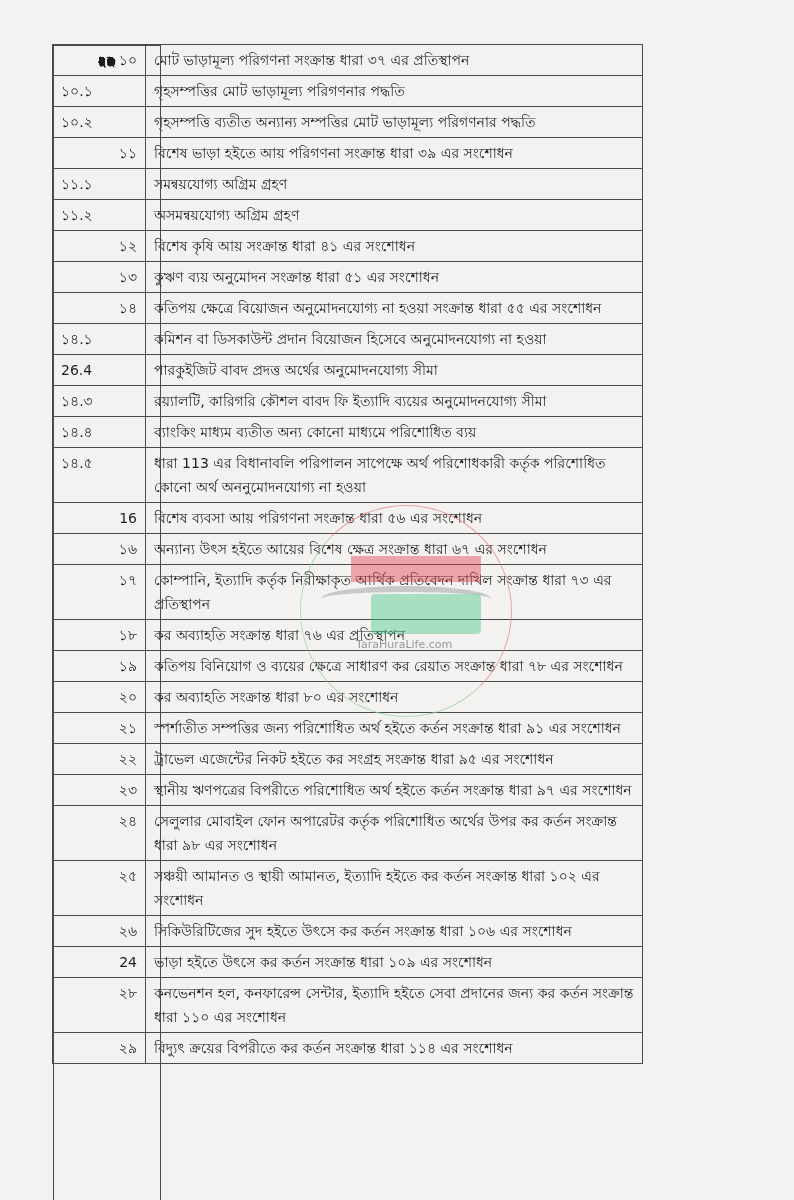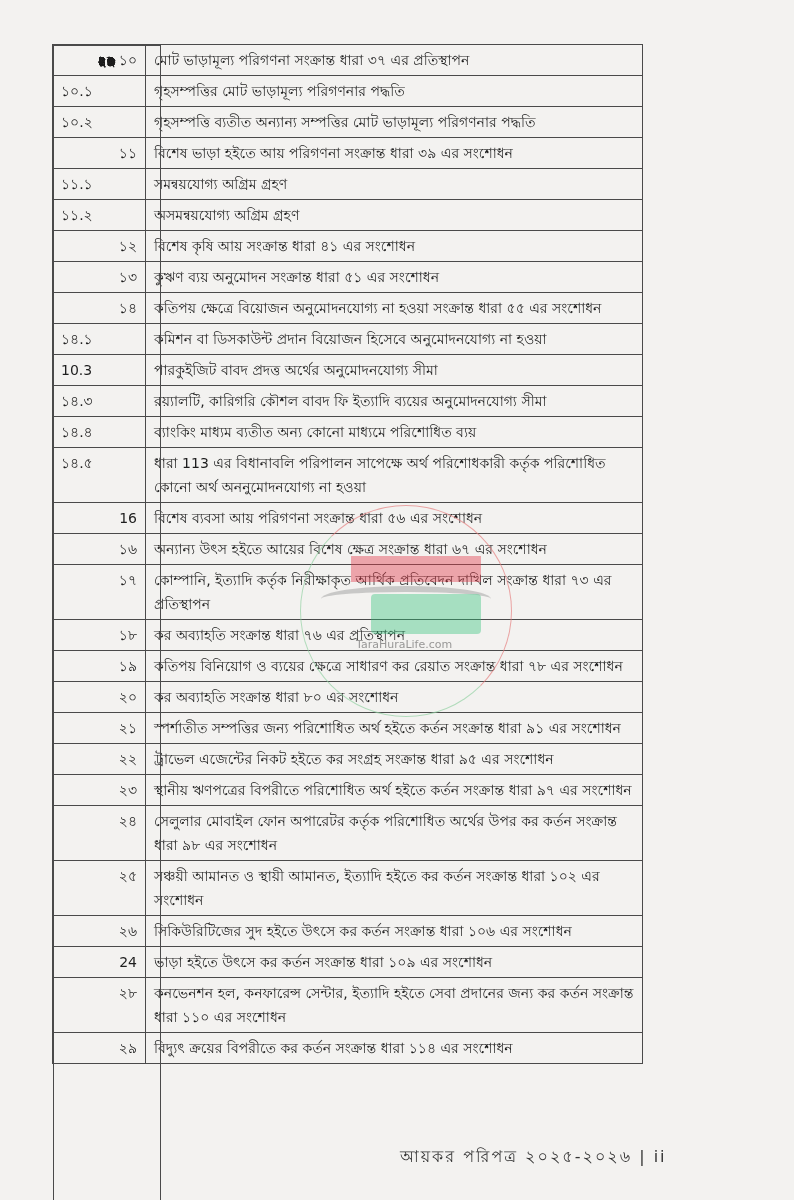--- a/index.html
+++ b/index.html
@@ -84,21 +84,21 @@
           <td class="num main">১৪</td>
           <td class="title">কতিপয় ক্ষেত্রে বিয়োজন অনুমোদনযোগ্য না হওয়া সংক্রান্ত ধারা ৫৫ এর সংশোধন</td>
           <td class="page">২৩</td>
         </tr>
         <tr>
           <td class="num sub">১৪.১</td>
           <td class="title">কমিশন বা ডিসকাউন্ট প্রদান বিয়োজন হিসেবে অনুমোদনযোগ্য না হওয়া</td>
           <td class="page">২৩</td>
         </tr>
         <tr>
-          <td class="num sub">10.3</td>
+          <td class="num sub">26.4</td>
           <td class="title">পারকুইজিট বাবদ প্রদত্ত অর্থের অনুমোদনযোগ্য সীমা</td>
           <td class="page">২৪</td>
         </tr>
         <tr>
           <td class="num sub">১৪.৩</td>
           <td class="title">রয়্যালটি, কারিগরি কৌশল বাবদ ফি ইত্যাদি ব্যয়ের অনুমোদনযোগ্য সীমা</td>
           <td class="page">২৪</td>
         </tr>
         <tr>
           <td class="num sub">১৪.৪</td>
@@ -188,18 +188,13 @@
       </tbody>
   </table>
 
   <div class="watermark">
     <div class="wm-red"></div>
     <div class="wm-arc"></div>
     <div class="wm-green"></div>
     <div class="wm-text">TaraHuraLife.com</div>
   </div>
 
-  <div class="footer">
-    <span>আয়কর পরিপত্র ২০২৫-২০২৬</span>
-    <span> | </span>
-    <span>ii</span>
-  </div>
 </div>
 
 </body></html>

